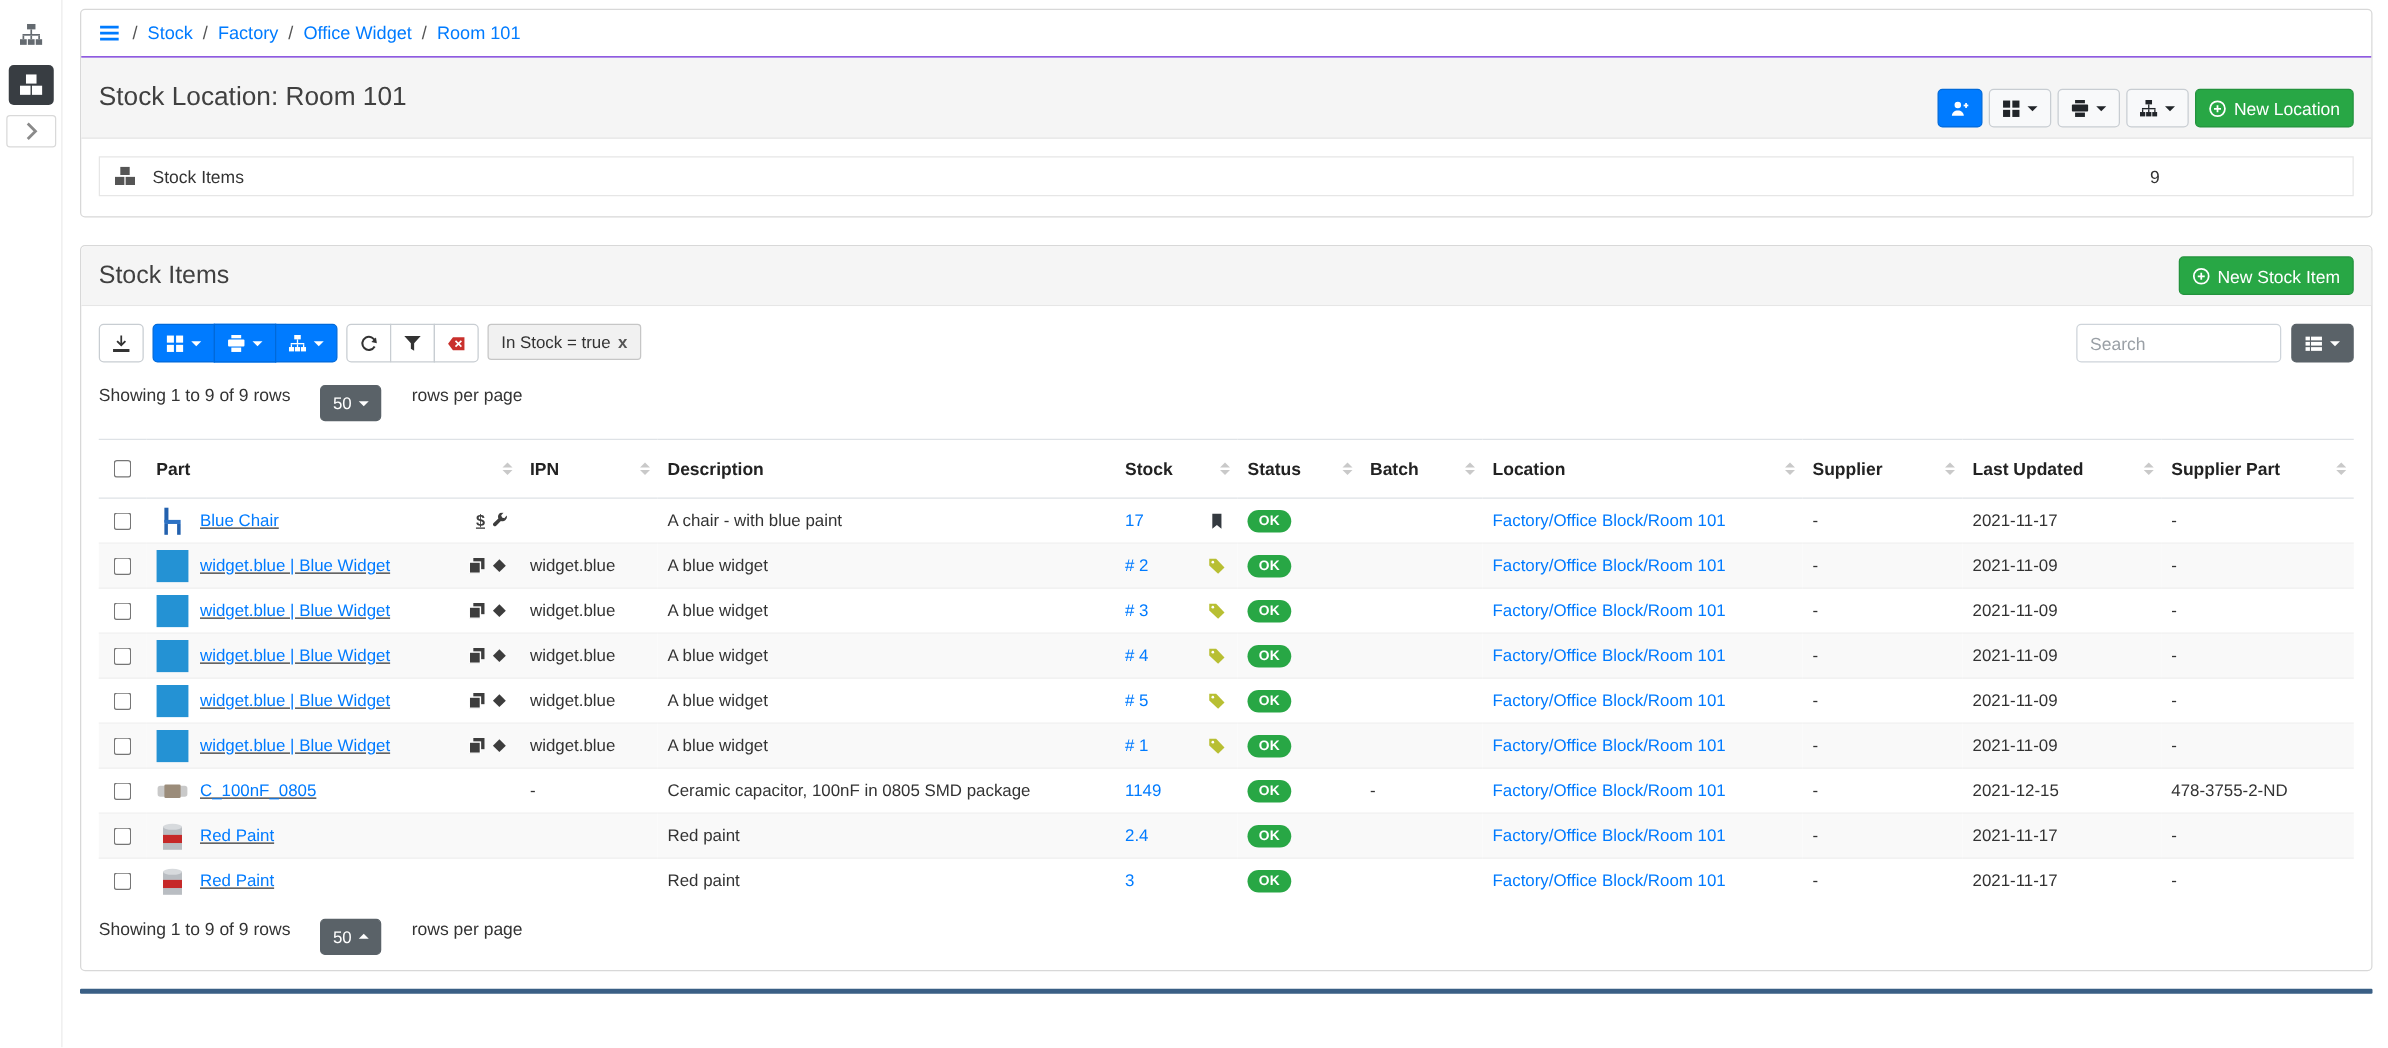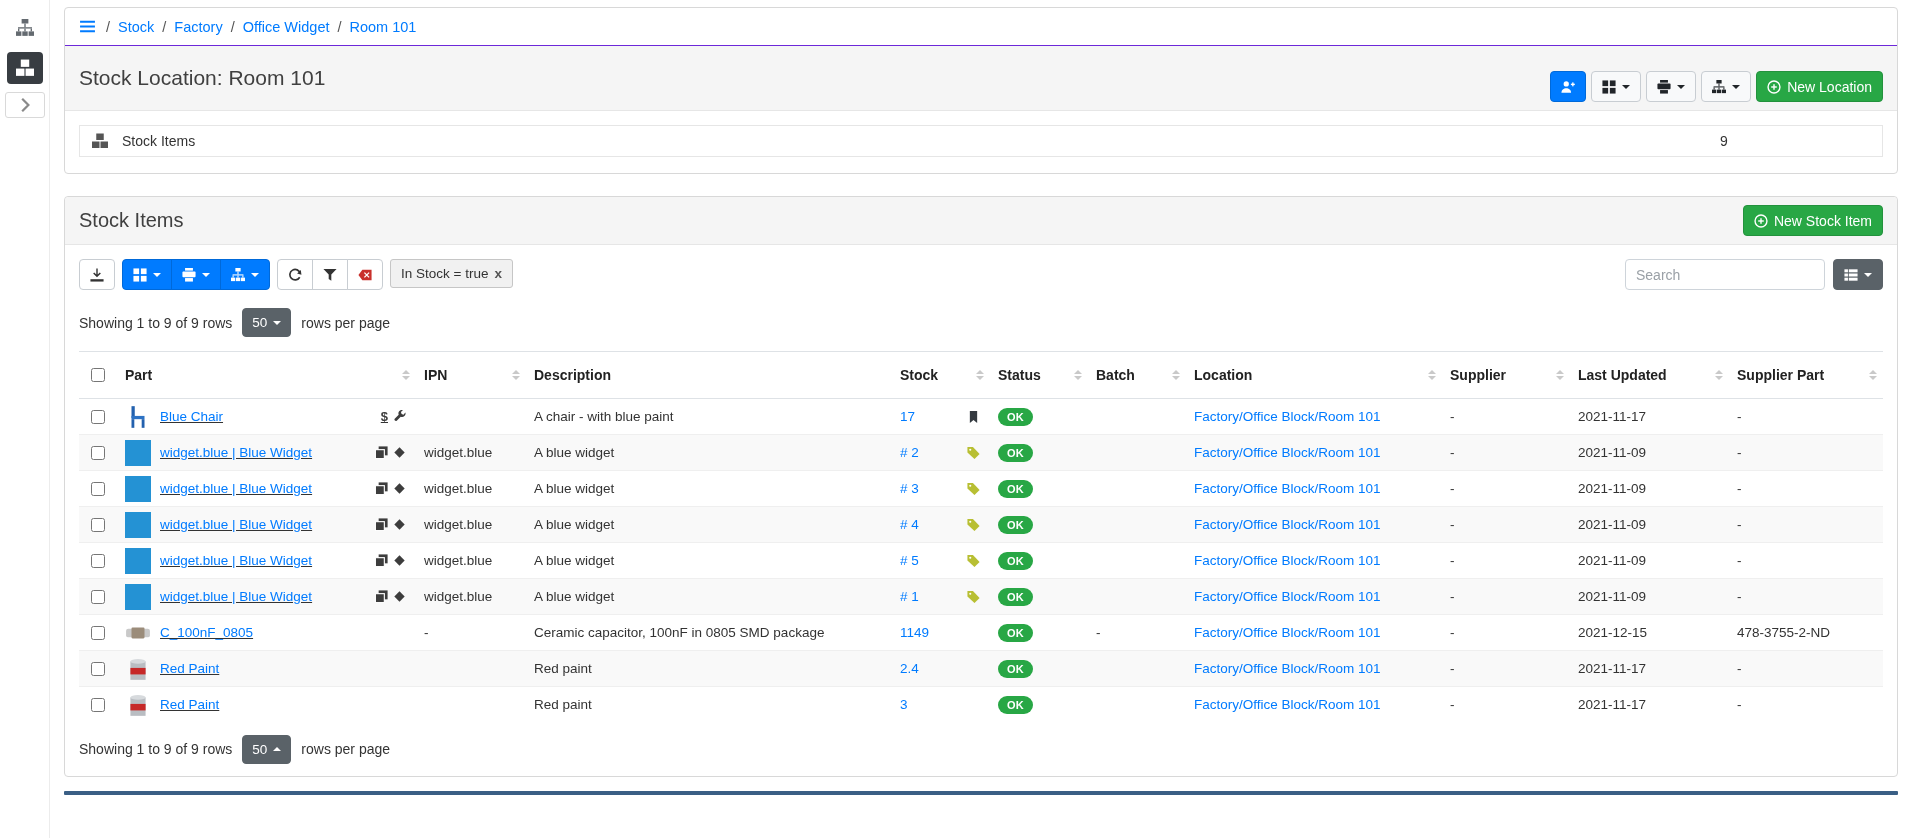--- a/index.html
+++ b/index.html
@@ -69,25 +69,25 @@
 
   
   .stock-card { margin-top:22px; }
   .stock-card .bar { border-top:none; border-radius:4px 4px 0 0; }
   .bar h2 { margin:0; font-size:20px; font-weight:500; color:#404040; }
 
   .toolbar { display:flex; align-items:flex-start; gap:7px; padding:14px 14px 6px; }
   .toolbar-right { margin-left:auto; display:flex; align-items:center; gap:8px; }
   .filter-chip { display:inline-flex; align-items:center; gap:6px; height:29px; padding:0 10px; border:1px solid #c6c6c6; background:#f1f1f1; border-radius:3px; font-size:13.5px; color:#333; }
   .filter-chip .chip-x { color:#555; font-weight:700; cursor:pointer; }
-  .search-input { height:31px; width:200px; border:1px solid #ced4da; border-radius:4px; padding:0 10px; font-size:14px; font-family:inherit; color:#333; }
+  .search-input { height:31px; width:164px; border:1px solid #ced4da; border-radius:4px; padding:0 10px; font-size:14px; font-family:inherit; color:#333; }
   .search-input::placeholder { color:#9aa0a6; }
   .ic-danger { color:var(--danger,#c9302c); }
 
-  .showing-row { display:flex; align-items:center; gap:10px; padding:12px 14px; color:#333; }
+  .showing-row { display:flex; gap:24px; padding:12px 14px; color:#333; }
   .btn-pagesize { height:29px; padding:0 9px; font-size:13.5px; }
 
   
   table.stock-table { border-collapse:collapse; table-layout:fixed; width:calc(100% - 28px); margin:2px 14px 0; }
   .stock-table th { position:relative; text-align:left; font-size:14px; font-weight:700; color:#222; padding:13px 8px; border-top:1px solid #dee2e6; border-bottom:1px solid #dee2e6; }
   .stock-table td { padding:4px 8px; font-size:13.5px; border-top:1px solid #efefef; vertical-align:middle; height:36px; color:#333; }
   .stock-table tbody tr:nth-child(even) { background:#f9f9f9; }
   .col-check { width:38px; }
   .col-part { width:299px; }
   .col-ipn { width:110px; }

